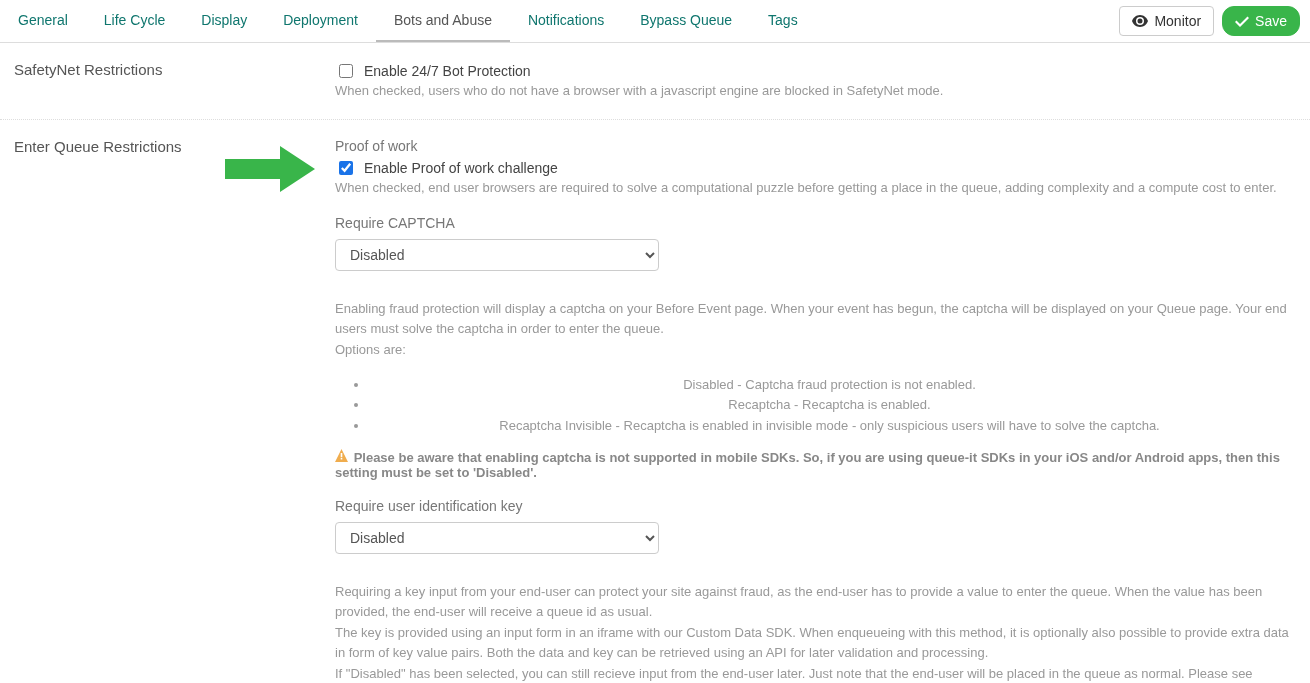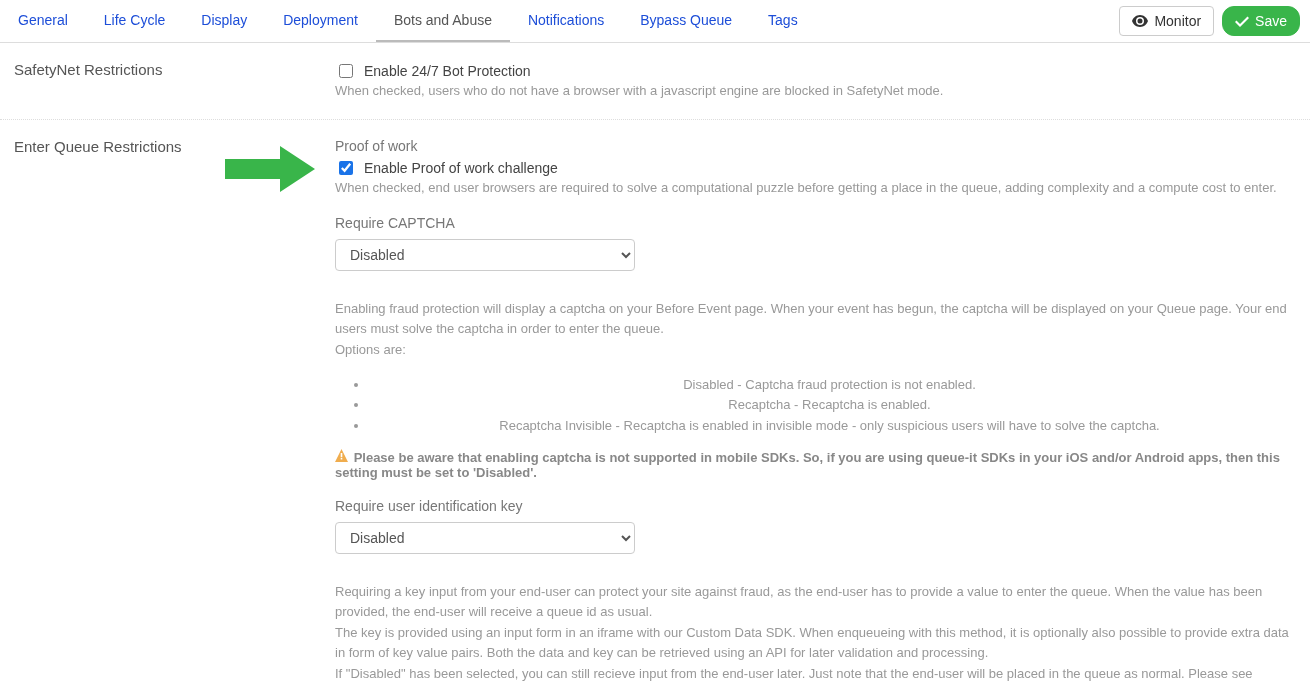--- a/index.html
+++ b/index.html
@@ -15,21 +15,21 @@
     align-items: center;
     border-bottom: 1px solid #ddd;
     padding: 0 10px 0 0;
   }
   .tabs {
     display: flex;
     flex: 1;
   }
   .tab {
     padding: 12px 18px;
-    color: #1d4ed8;
+    color: #0f766e;
     cursor: pointer;
     border-bottom: 2px solid transparent;
   }
   .tab.active {
     color: #555;
     border-bottom: 2px solid #bbb;
   }
   .top-actions {
     display: flex;
     gap: 8px;
@@ -94,21 +94,21 @@
   }
   .help-text ul {
     margin: 15px 0 2px 0;
     padding-left: 34px;
     text-align: center;
   }
   .help-text li {
     margin: 1px 0;
   }
   .select {
-    width: 300px;
+    width: 324px;
     padding: 6px 10px;
     border: 1px solid #ccc;
     border-radius: 4px;
     font-size: 14px;
     background: #fff;
     color: #555;
     margin-top: 4px;
     appearance: auto;
   }
   .spacer { height: 18px; }

